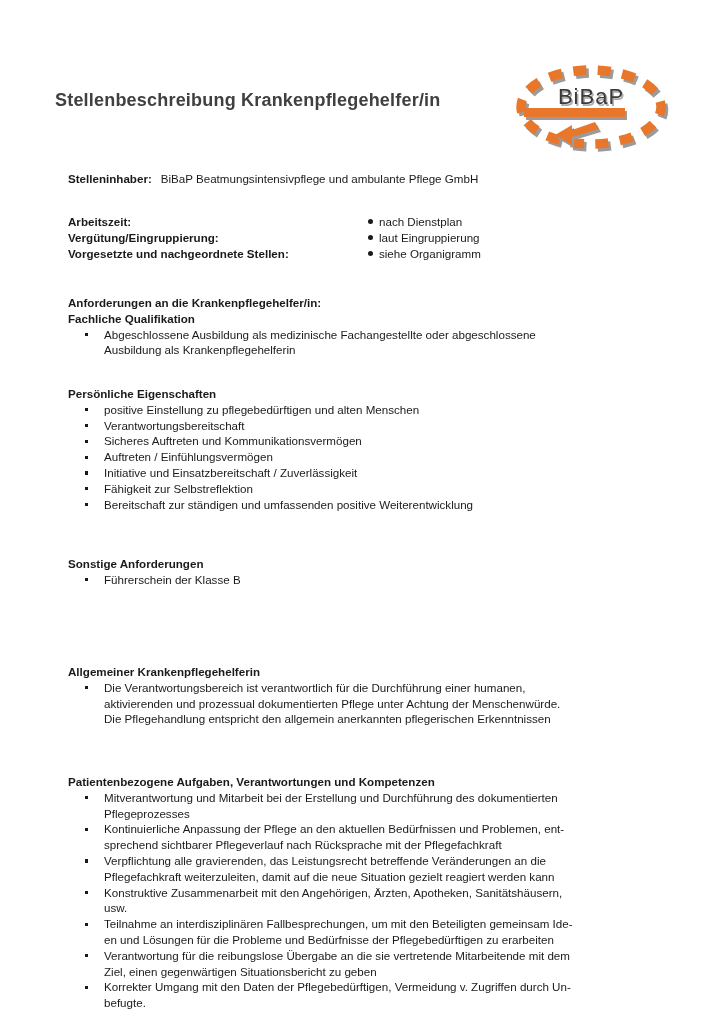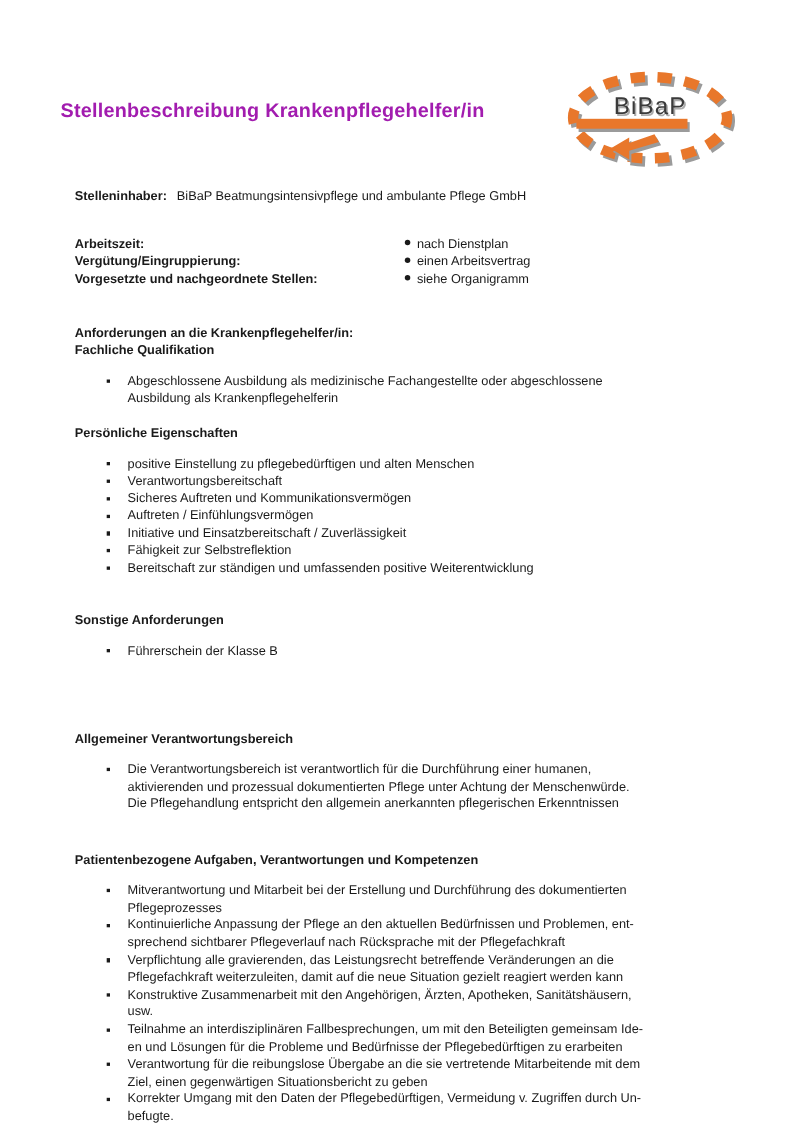--- a/index.html
+++ b/index.html
@@ -8,40 +8,40 @@
     font-family: "Liberation Sans", sans-serif;
     color: #1a1a1a;
   }
   .page {
     position: relative; width: 724px; height: 1024px;
     background: #ffffff; overflow: hidden;
   }
   .title {
     position: absolute; left: 55px; top: 90px;
     font-size: 18px; font-weight: bold; margin: 0;
-    letter-spacing: 0.2px; color: #a21caf;
+    letter-spacing: 0.2px; color: #404040;
   }
   .logo { position: absolute; left: 514px; top: 62px; width: 165px; height: 118px; }
   .holder { position: absolute; left: 68px; top: 171px; font-size: 11.6px; line-height: 15.8px; width: 600px; }
   .holder .lab { font-weight: bold; margin-right: 9px; }
   .facts { position: absolute; left: 68px; top: 214px; font-size: 11.6px; line-height: 16px; width: 620px; }
   .fact-row { display: flex; }
   .fact-label { font-weight: bold; width: 300px; flex: 0 0 300px; }
   .fact-value { display: flex; align-items: baseline; }
   .dot {
     width: 5px; height: 5px; border-radius: 50%; background: #1a1a1a;
     display: inline-block; margin-right: 6px; flex: 0 0 5px;
     position: relative; top: -2px;
   }
   .section {
     position: absolute; left: 68px; width: 622px;
     font-size: 11.6px; line-height: 15.8px;
   }
   .sec-heading { font-weight: bold; margin: 0; }
-  .sec-list { list-style: none; margin: 12px; padding: 0; }
+  .sec-list { list-style: none; margin: 0; padding: 0; }
   .sec-item { position: relative; padding-left: 36px; white-space: pre-line; }
   .sec-item::before {
     content: ""; position: absolute; left: 17px; top: 6.5px;
     width: 3.2px; height: 3.2px; background: #1a1a1a;
   }
   svg text { font-family: "Liberation Sans", sans-serif; }
 </style>
 </head>
 <body>
 
@@ -75,21 +75,21 @@
         <div class="fact-label">Arbeitszeit:</div>
         <div class="fact-value">
           <span class="dot"></span>
           <span class="fact-value-text">nach Dienstplan</span>
         </div>
       </div>
       <div class="fact-row">
         <div class="fact-label">Vergütung/Eingruppierung:</div>
         <div class="fact-value">
           <span class="dot"></span>
-          <span class="fact-value-text">einen Arbeitsvertrag</span>
+          <span class="fact-value-text">laut Eingruppierung</span>
         </div>
       </div>
       <div class="fact-row">
         <div class="fact-label">Vorgesetzte und nachgeordnete Stellen:</div>
         <div class="fact-value">
           <span class="dot"></span>
           <span class="fact-value-text">siehe Organigramm</span>
         </div>
       </div>
     </div>
@@ -114,21 +114,21 @@
         <li class="sec-item">Bereitschaft zur ständigen und umfassenden positive Weiterentwicklung</li>
       </ul>
     </div>
   <div class="section" style="top:556px">
       <div class="sec-heading">Sonstige Anforderungen</div>
       <ul class="sec-list">
         <li class="sec-item">Führerschein der Klasse B</li>
       </ul>
     </div>
   <div class="section" style="top:664px">
-      <div class="sec-heading">Allgemeiner Verantwortungsbereich</div>
+      <div class="sec-heading">Allgemeiner Krankenpflegehelferin</div>
       <ul class="sec-list">
         <li class="sec-item">Die Verantwortungsbereich ist verantwortlich für die Durchführung einer humanen,
 aktivierenden und prozessual dokumentierten Pflege unter Achtung der Menschenwürde.
 Die Pflegehandlung entspricht den allgemein anerkannten pflegerischen Erkenntnissen</li>
       </ul>
     </div>
   <div class="section" style="top:774px">
       <div class="sec-heading">Patientenbezogene Aufgaben, Verantwortungen und Kompetenzen</div>
       <ul class="sec-list">
         <li class="sec-item">Mitverantwortung und Mitarbeit bei der Erstellung und Durchführung des dokumentierten

